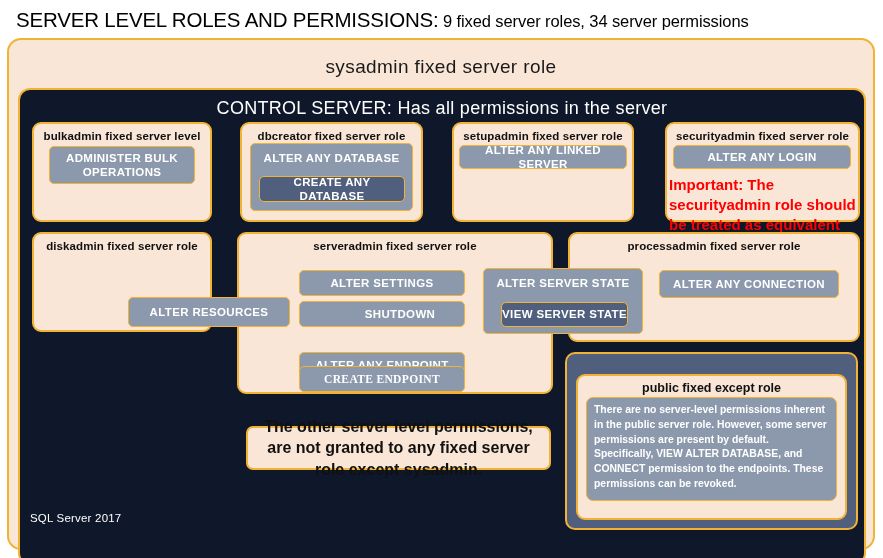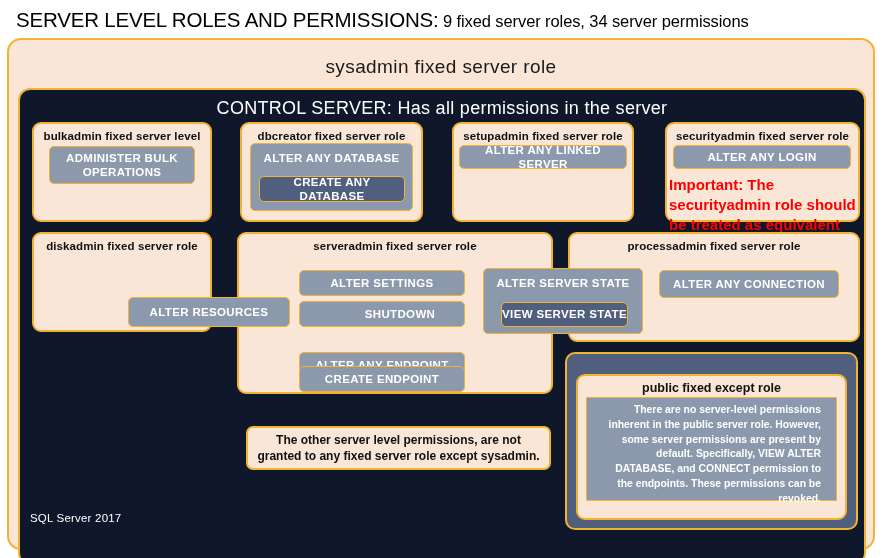--- a/index.html
+++ b/index.html
@@ -149,21 +149,21 @@
   .note-box {
     position: absolute;
     background: #fae6d6;
     border: 2px solid #f2b233;
     border-radius: 7px;
     box-sizing: border-box;
     display: flex;
     align-items: center;
     justify-content: center;
     text-align: center;
-    font-size: 12px;
+    font-size: 16px;
     font-weight: bold;
     color: #111111;
     line-height: 1.35;
     padding: 0 8px;
   }
 
   
   .viewany-panel {
     position: absolute;
     background: #4f5f7d;
@@ -197,28 +197,28 @@
     width: 100%;
     text-align: center;
     font-size: 12.5px;
     font-weight: bold;
     color: #111111;
   }
   .public-desc {
     position: absolute;
     background: #8c99ad;
     border: 1.6px solid #f2b233;
-    border-radius: 1px;
+    border-radius: 7px;
     box-sizing: border-box;
     color: #ffffff;
     font-size: 10.4px;
     font-weight: bold;
     line-height: 1.42;
-    text-align: right;
-    padding: 5px 15px;
+    text-align: left;
+    padding: 5px 7px;
   }
 
   
   .footer-label {
     position: absolute;
     left: 30px;
     top: 512px;
     font-size: 11.5px;
     color: #ffffff;
     letter-spacing: 0.2px;
@@ -270,21 +270,21 @@
 
 <div class="role-box" style="left:237px; top:232px; width:316px; height:162px;">
   <div class="role-title">serveradmin fixed server role</div>
 </div>
 
 <div class="perm" style="left:128px; top:272px; width:162px; height:30px;margin-top:25px;">ALTER RESOURCES</div>
 
 <div class="perm" style="left:299px; top:270px; width:166px; height:26px;">ALTER SETTINGS</div>
 <div class="perm" style="left:299px; top:301px; width:166px; height:26px;padding-left:36px;">SHUTDOWN</div>
 <div class="perm" style="left:299px; top:352px; width:166px; height:26px;">ALTER ANY ENDPOINT</div>
-<div class="perm" style="left:299px; top:366px; width:166px; height:26px;">CREATE  ENDPOINT</div>
+<div class="perm" style="left:299px; top:366px; width:166px; height:26px;font-family:Liberation Serif, serif;">CREATE  ENDPOINT</div>
 
 <div class="role-box" style="left:568px; top:232px; width:292px; height:110px;">
   <div class="role-title">processadmin fixed server role</div>
 </div>
 <div class="perm" style="left:659px; top:270px; width:180px; height:28px;">ALTER ANY CONNECTION</div>
 
 <div class="perm group" style="left:483px; top:268px; width:160px; height:66px;">
   <span class="group-label">ALTER SERVER STATE</span>
 </div>
 <div class="perm dark" style="left:501px; top:302px; width:127px; height:25px;">VIEW SERVER STATE</div>

